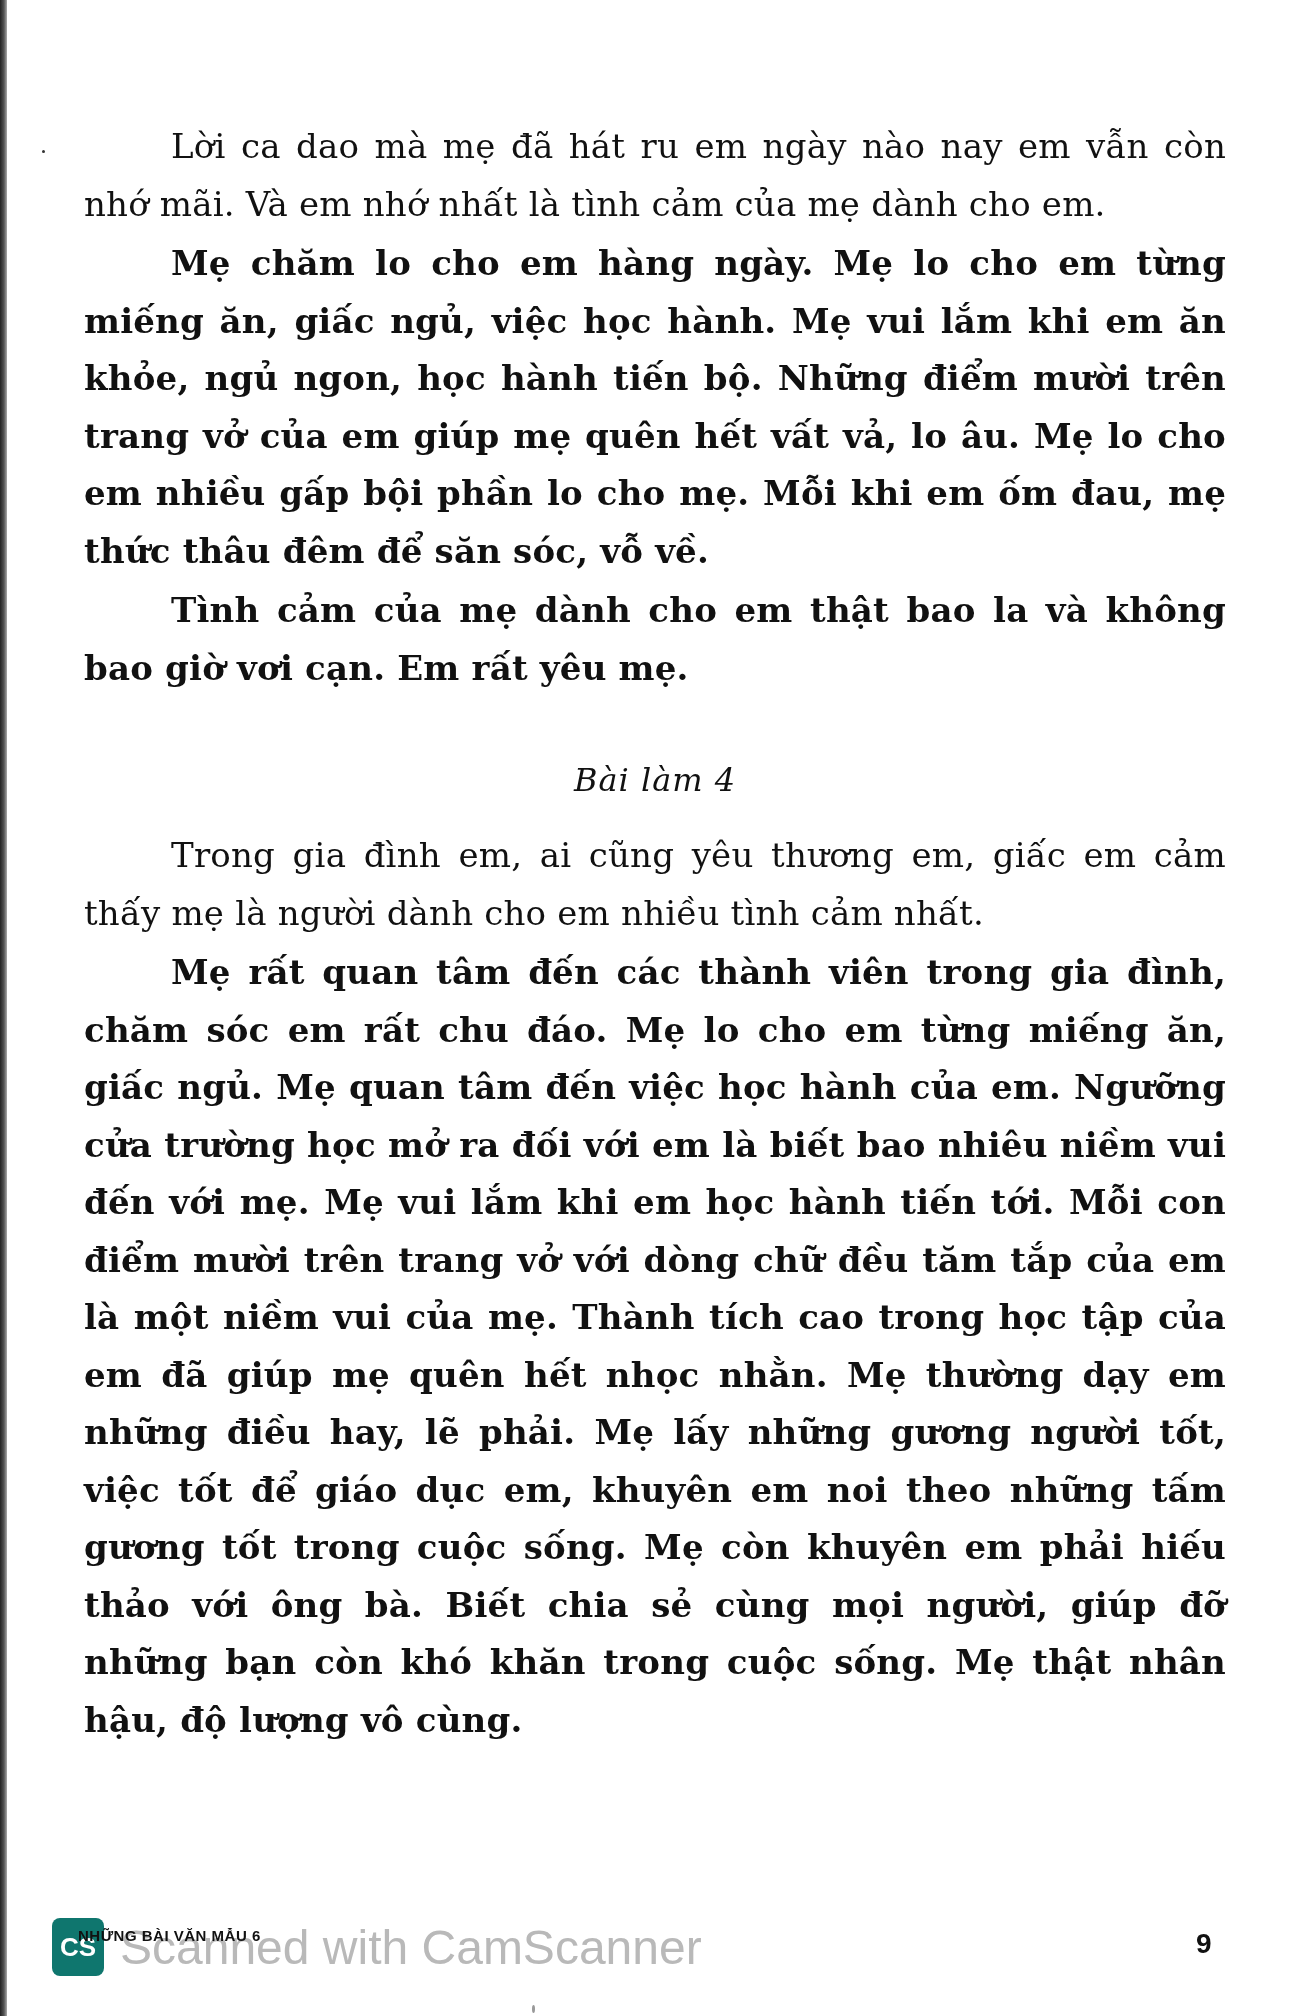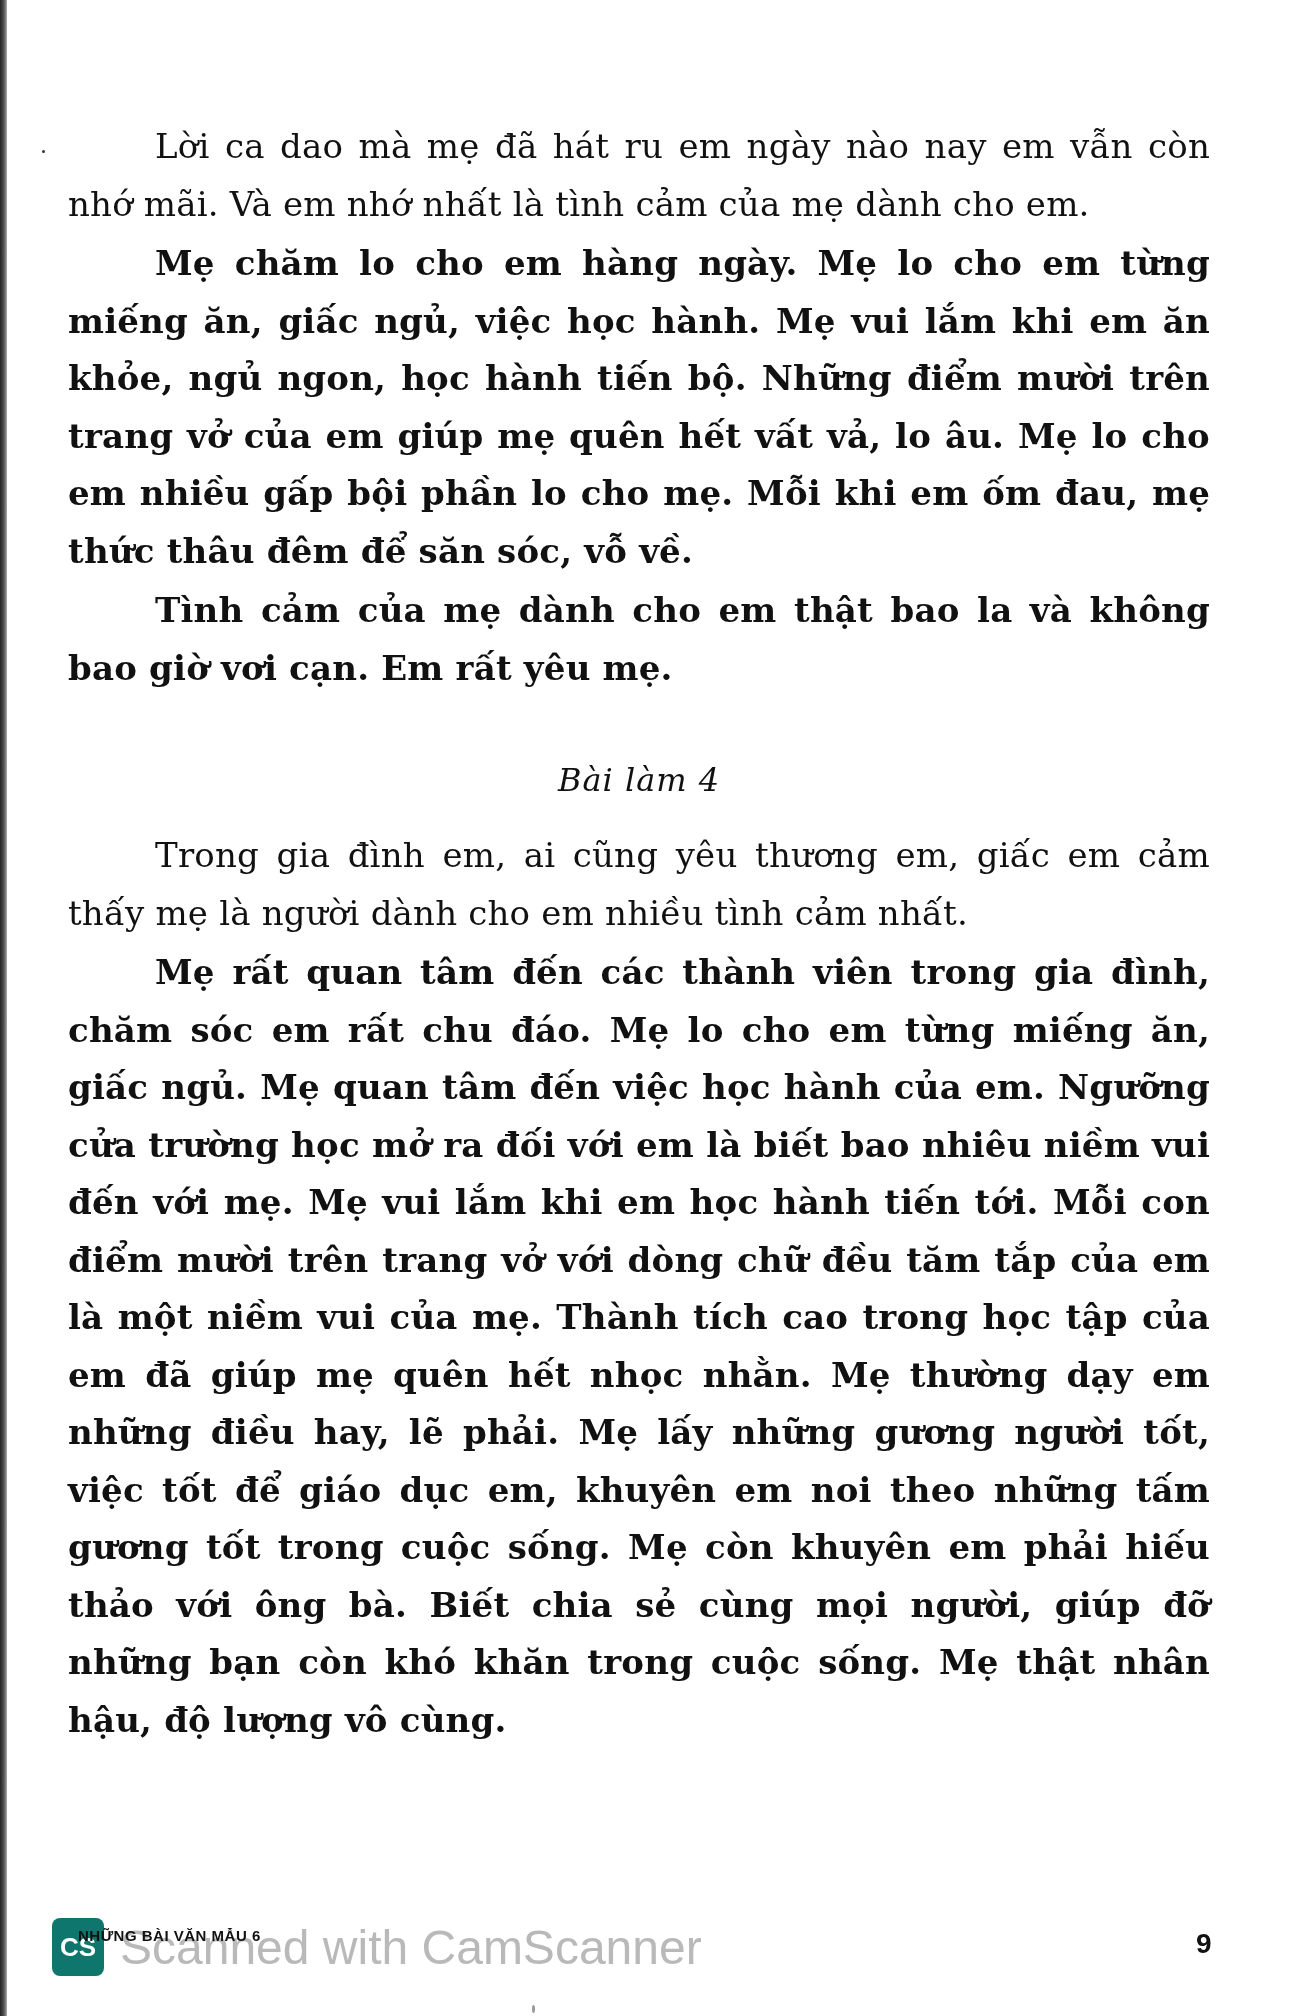--- a/index.html
+++ b/index.html
@@ -5,21 +5,21 @@
   html, body { margin: 0; padding: 0; }
   body {
     width: 1312px; height: 2016px; background: #ffffff; position: relative; overflow: hidden;
     font-family: "DejaVu Serif", "Liberation Serif", serif; color: #111;
   }
   .left-edge {
     position: absolute; left: 0; top: 0; width: 7px; height: 2016px;
     background: linear-gradient(to right, #222 0px, #555 4px, #aaa 7px);
   }
   .page {
-    position: absolute; left: 68px; top: 118px; width: 1142px;
+    position: absolute; left: 84px; top: 118px; width: 1142px;
   }
   .para {
     margin: 0; font-size: 34px; line-height: 57.5px; text-align: justify;
     text-indent: 87px; letter-spacing: 0.2px;
   }
   .para + .para { margin-top: 2px; font-weight: bold; }
   .heading {
     text-align: center; font-family: "DejaVu Serif", "Liberation Serif", serif;
     font-style: italic; font-size: 32px; line-height: 57px;
     margin: 55px 0 18px 0; letter-spacing: 1px;

